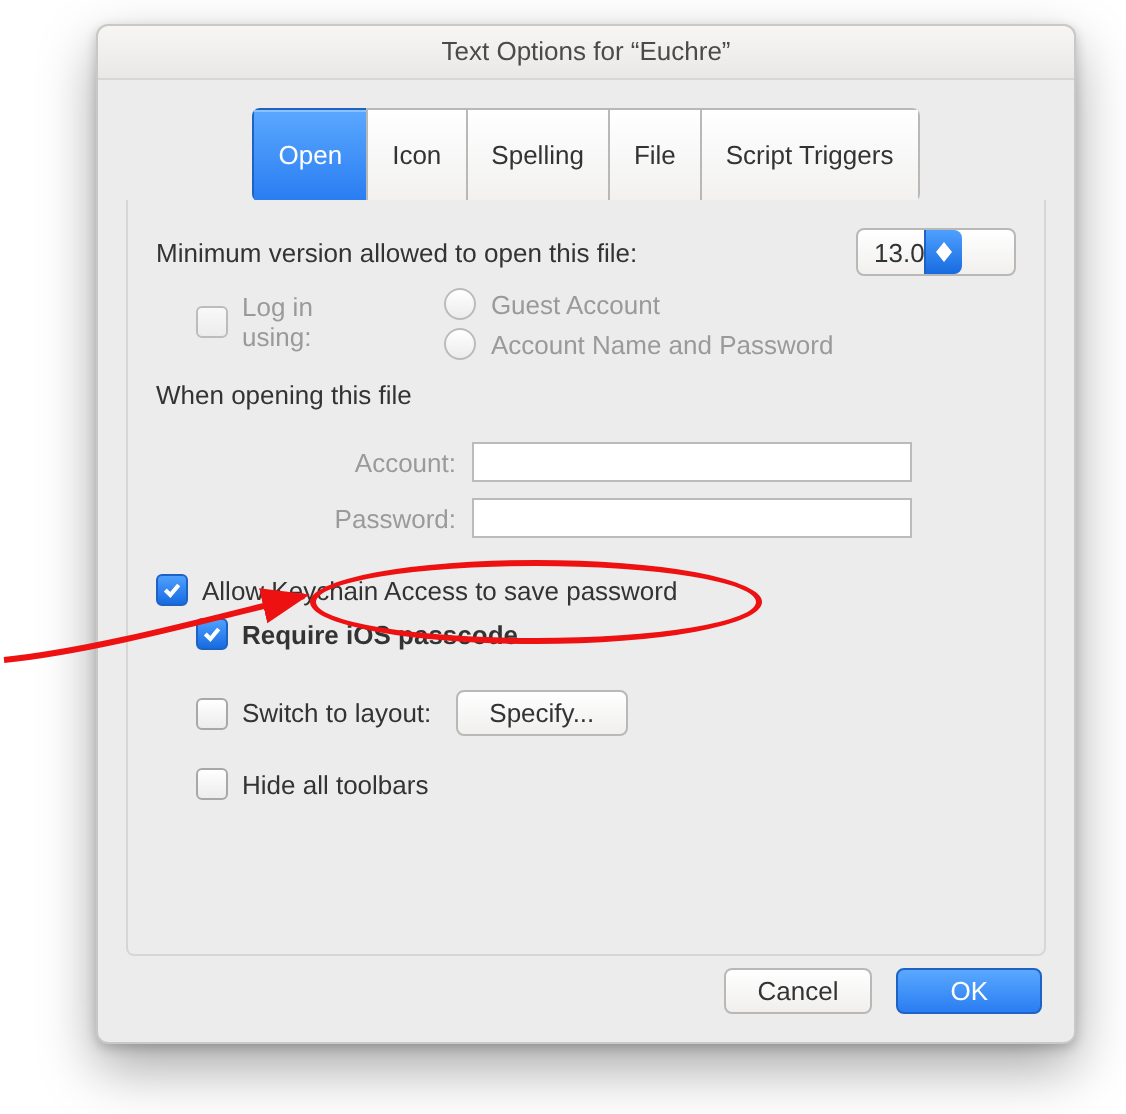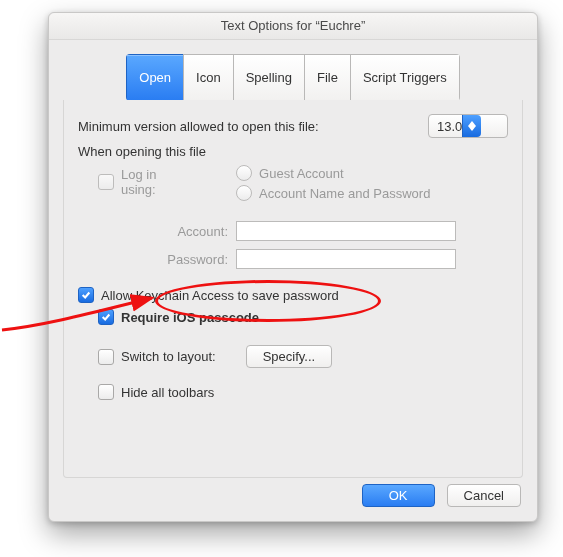--- a/index.html
+++ b/index.html
@@ -26,21 +26,21 @@
   .seg button:last-child{border-right-width:1px;}
   .seg button.active{
     background:linear-gradient(#5aa8ff,#2a7df2);
     border-color:#1e63c4;color:#fff;box-shadow:inset 0 1px 0 rgba(255,255,255,0.3);
   }
   .inner{
     margin:0 0 0 0;border:1px solid #d7d6d5;border-top:none;
     border-radius:0 0 4px 4px;padding:14px 14px 10px 14px;background:#edecec;
     margin-top:-1px;height:378px;box-sizing:border-box;position:relative;
   }
-  .row{display:flex;align-items:center;margin-bottom:6px;gap:18px;}
+  .row{display:flex;align-items:center;margin-bottom:6px;}
   .select{
     display:inline-flex;align-items:center;justify-content:flex-start;
     width:70px;height:22px;padding:0 0 0 8px;
     background:linear-gradient(#ffffff,#f1f0ef);border:1px solid #b9b8b7;
     border-radius:4px;font-size:13px;cursor:pointer;
   }
   .select .chev{
     width:18px;height:22px;background:linear-gradient(#4ea0ff,#186be0);
     border-left:1px solid #1e63c4;border-radius:0 4px 4px 0;
     display:flex;flex-direction:column;align-items:center;justify-content:center;
@@ -108,42 +108,42 @@
             <span class="chev">
               <svg viewBox="0 0 8 5">
                   <polygon points="4,0 8,5 0,5"></polygon>
                 </svg>
               <svg viewBox="0 0 8 5">
                   <polygon points="0,0 8,0 4,5"></polygon>
                 </svg>
             </span>
           </span>
         </div>
-
-        <div class="row">
-            <span>When opening this file</span>
-          </div>
 
         <div class="row" style="align-items:flex-start;margin-left:20px;margin-top:6px;">
           <span class="cb disabled" style="margin-top:2px;">
             <span class="box"></span>
             <span>Log in using:</span>
           </span>
           <div style="margin-left:34px;">
             <div class="radio">
               <span class="dot"></span>
               <span>Guest Account</span>
             </div>
             <div class="radio">
               <span class="dot"></span>
               <span>Account Name and Password</span>
             </div>
           </div>
         </div>
 
+        <div class="row">
+            <span>When opening this file</span>
+          </div>
+
         <div style="height:10px;"></div>
         <div class="fieldrow">
           <span class="lab">Account:</span>
           <input class="tfield" disabled="" value="" style="">
         </div>
         <div class="fieldrow">
           <span class="lab">Password:</span>
           <input class="tfield" type="password" disabled="" value="" style="">
         </div>
 
@@ -182,22 +182,22 @@
         <div class="row" style="margin-left:20px;">
           <span class="cb">
             <span class="box"></span>
             <span>Hide all toolbars</span>
           </span>
         </div>
       </div>
     </div>
 
     <div class="footer">
+      <button class="btn">Cancel</button>
       <button class="btn primary" style="padding:3px 26px;">OK</button>
-      <button class="btn">Cancel</button>
     </div>
   </div>
 
   <div class="annot-ellipse" style="left:155px;top:280px;width:220px;height:36px;"></div>
   <svg class="annot-arrow" style="left:0px;top:270px;width:160px;height:80px;">
     <defs>
       <marker id="ah" markerWidth="10" markerHeight="10" refX="7" refY="3" orient="auto">
         <path d="M0,0 L8,3 L0,6 Z" fill="#e11"></path>
       </marker>
     </defs>

